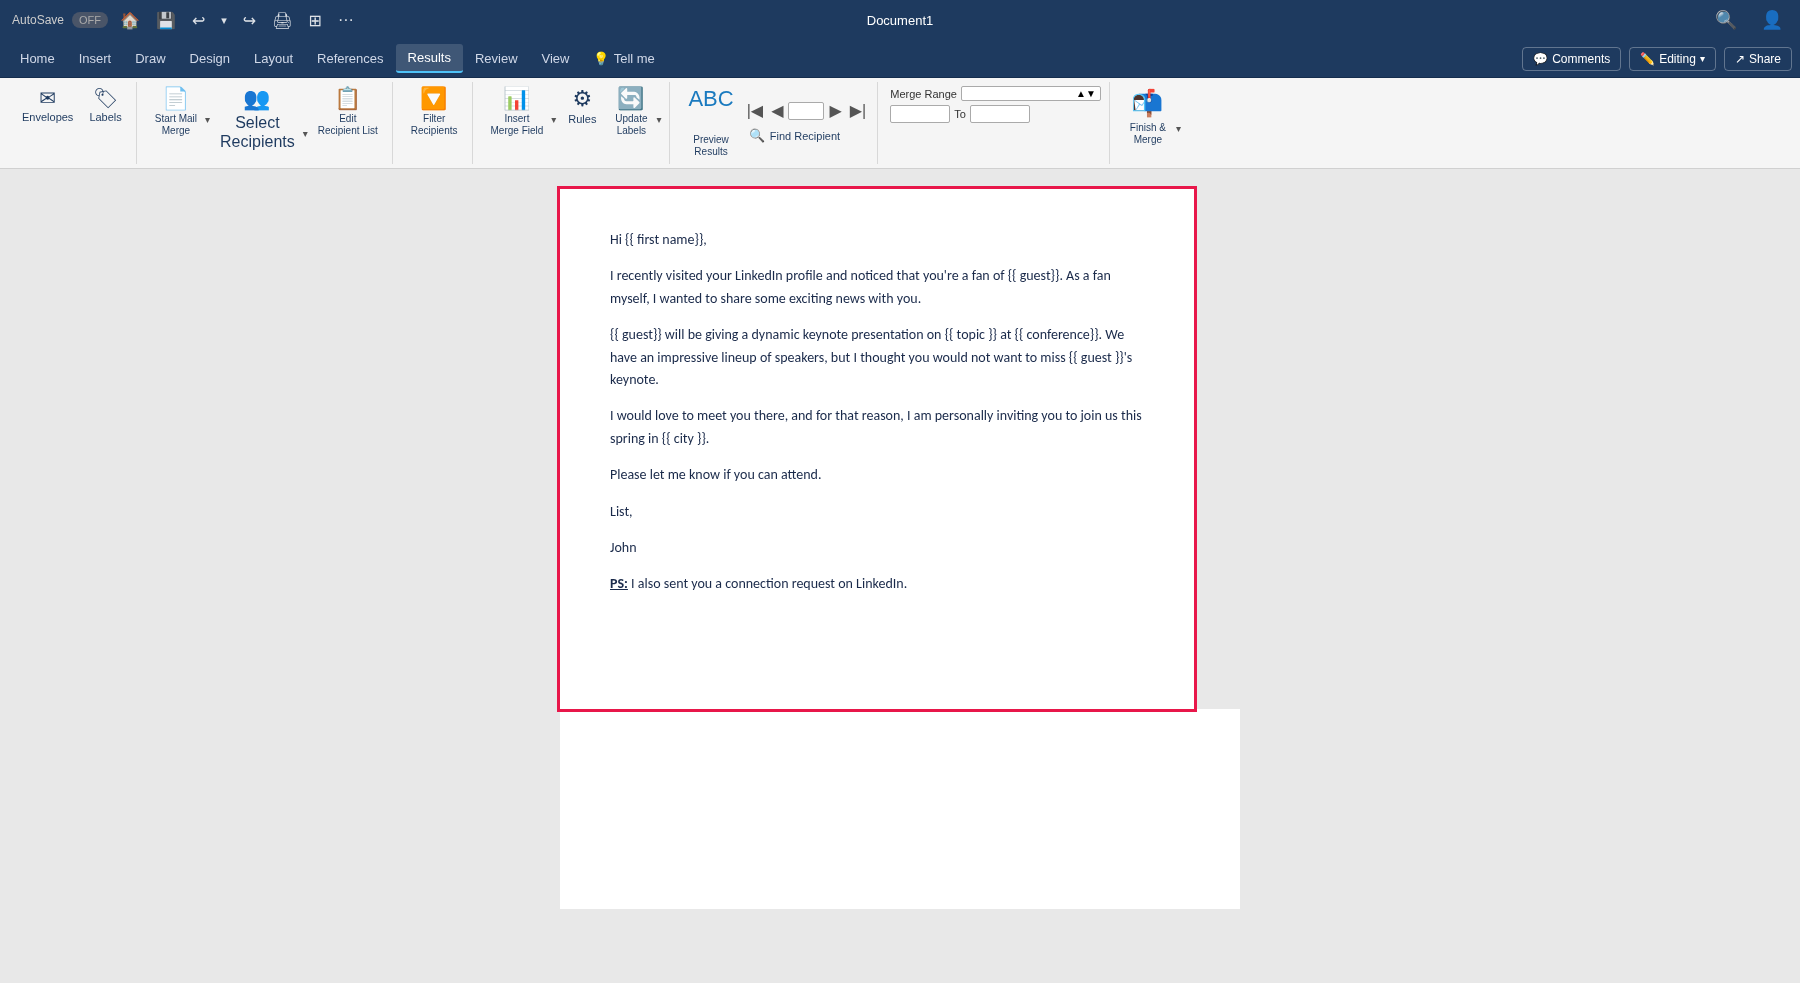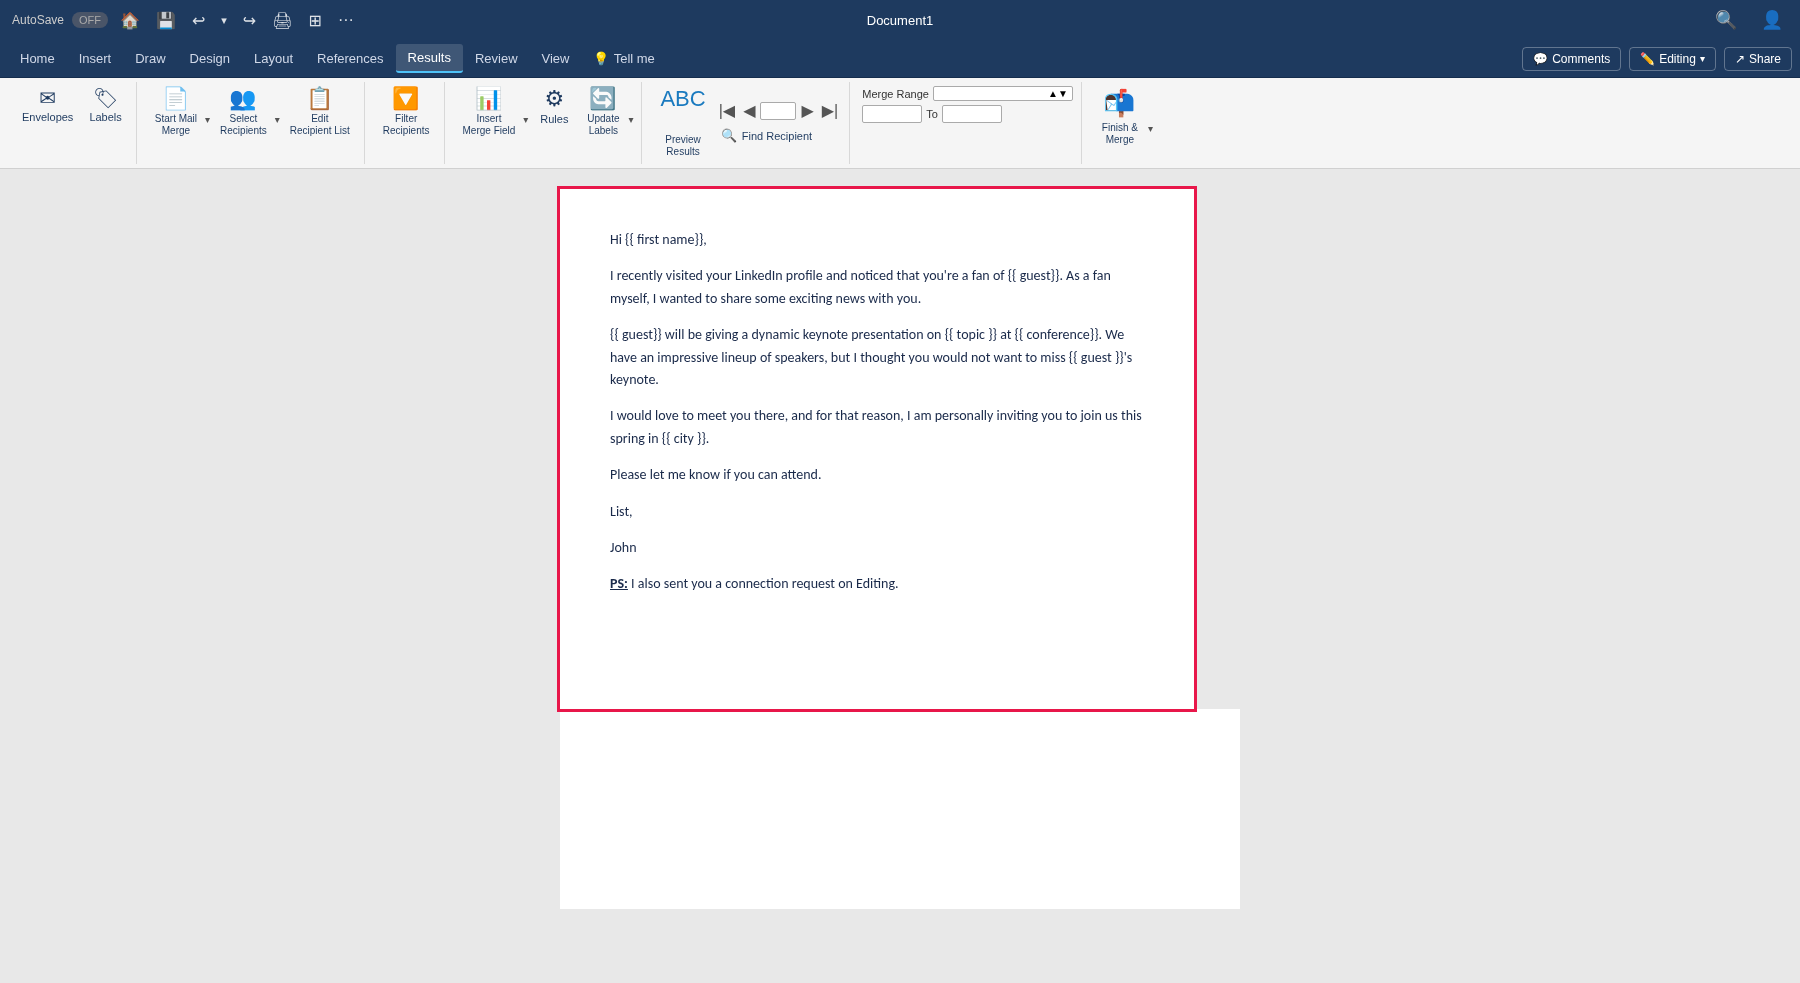--- a/index.html
+++ b/index.html
@@ -335,21 +335,21 @@
       <div class="with-dropdown">
         <button class="ribbon-btn">
           <span class="icon" style="font-size:22px;">📄</span>
           <span style="font-size:10px;text-align:center;line-height:1.2;">Start Mail<br>Merge</span>
         </button>
         <span class="dropdown-arrow">▾</span>
       </div>
       <div class="with-dropdown">
         <button class="ribbon-btn" style="min-width:52px;">
           <span class="icon" style="font-size:22px;">👥</span>
-          <span style="font-size:10px;text-align:center;line-height:1.2;">Select<br>Recipients</span>
+          <span style="font-size:16px;text-align:center;line-height:1.2;">Select<br>Recipients</span>
         </button>
         <span class="dropdown-arrow">▾</span>
       </div>
       <button class="ribbon-btn" style="min-width:50px;">
         <span class="icon" style="font-size:22px;">📋</span>
         <span style="font-size:10px;text-align:center;line-height:1.2;">Edit<br>Recipient List</span>
       </button>
     </div>
   </div>
 
@@ -444,21 +444,21 @@
     <div class="document-page">
       <div class="doc-text">
         <p class="doc-paragraph">Hi {{ first name}},</p>
         <p class="doc-paragraph">I recently visited your LinkedIn profile and noticed that you're a fan of {{ guest}}. As a fan myself, I wanted to share some exciting news with you.</p>
         <p class="doc-paragraph">{{ guest}} will be giving a dynamic keynote presentation on {{ topic }} at {{ conference}}. We have an impressive lineup of speakers, but I thought you would not want to miss {{ guest }}'s keynote.</p>
         <p class="doc-paragraph">I would love to meet you there, and for that reason, I am personally inviting you to join us this spring in {{ city }}.</p>
         <p class="doc-paragraph">Please let me know if you can attend.</p>
         <p class="doc-paragraph">List,</p>
         <p class="doc-paragraph">John</p>
         <p class="doc-paragraph">
-          <span class="doc-bold-underline">PS:</span><span> I also sent you a connection request on Editing.</span>
+          <span class="doc-bold-underline">PS:</span><span> I also sent you a connection request on LinkedIn.</span>
         </p>
       </div>
     </div>
 
     <div class="document-page-2">
     </div>
   </div>
 </div>
 
 </body></html>

